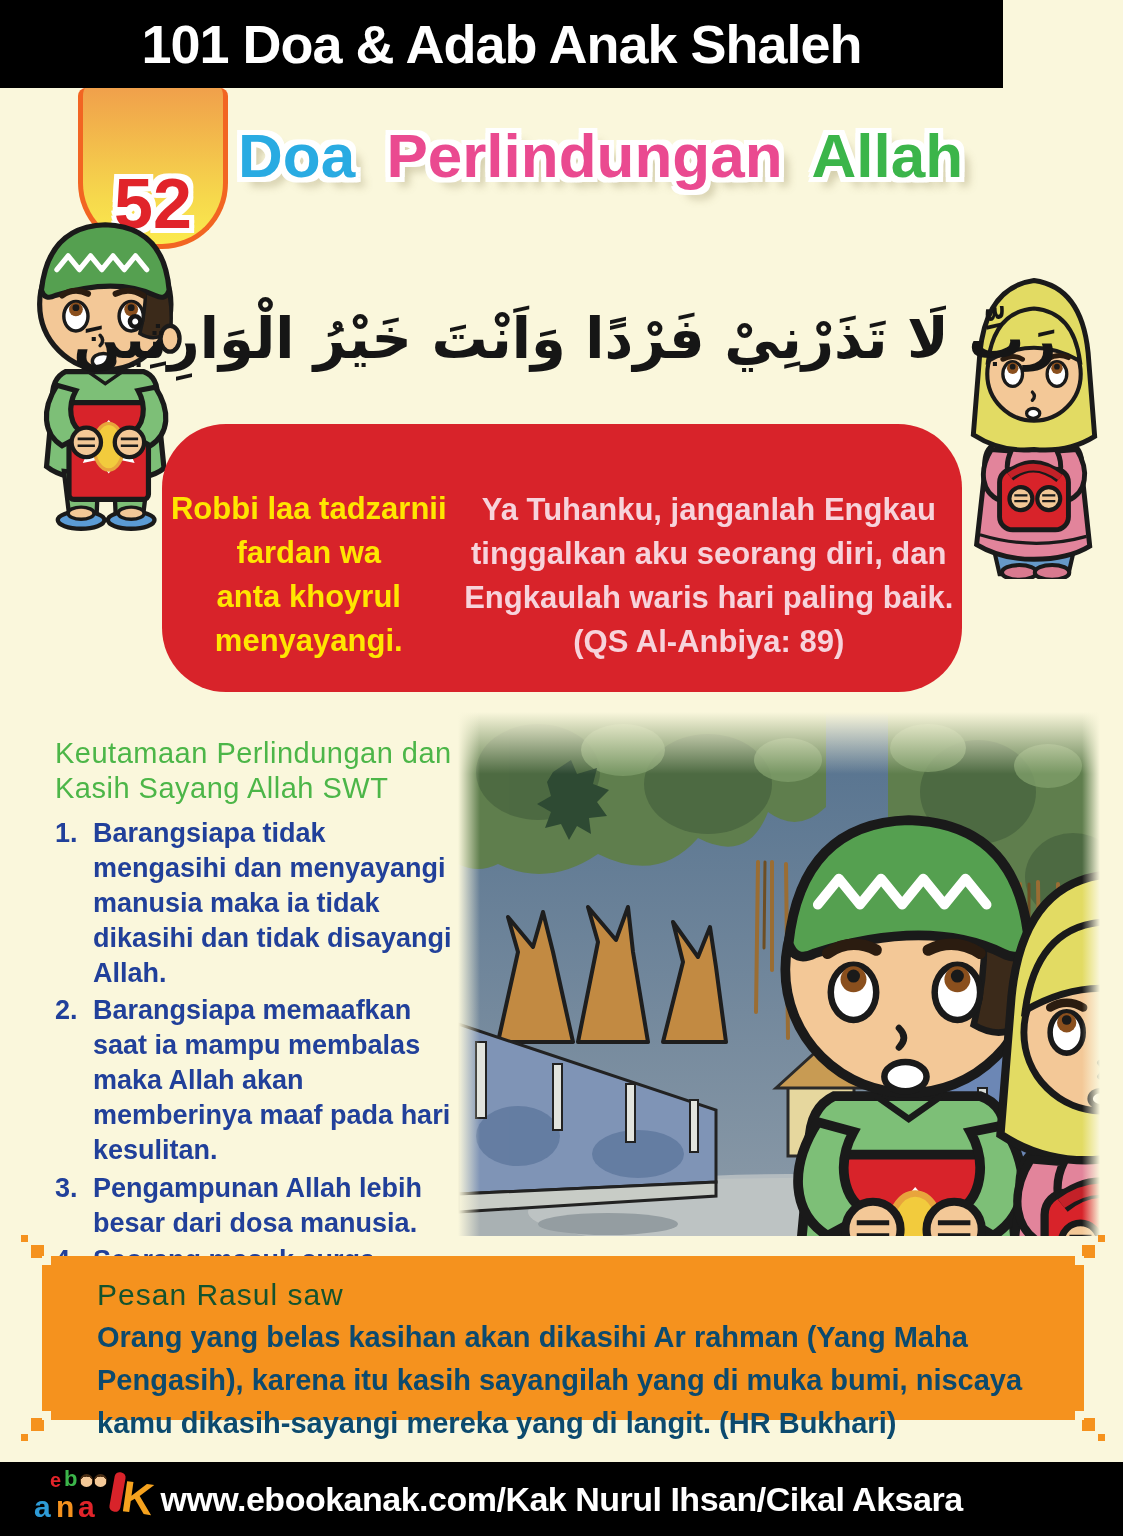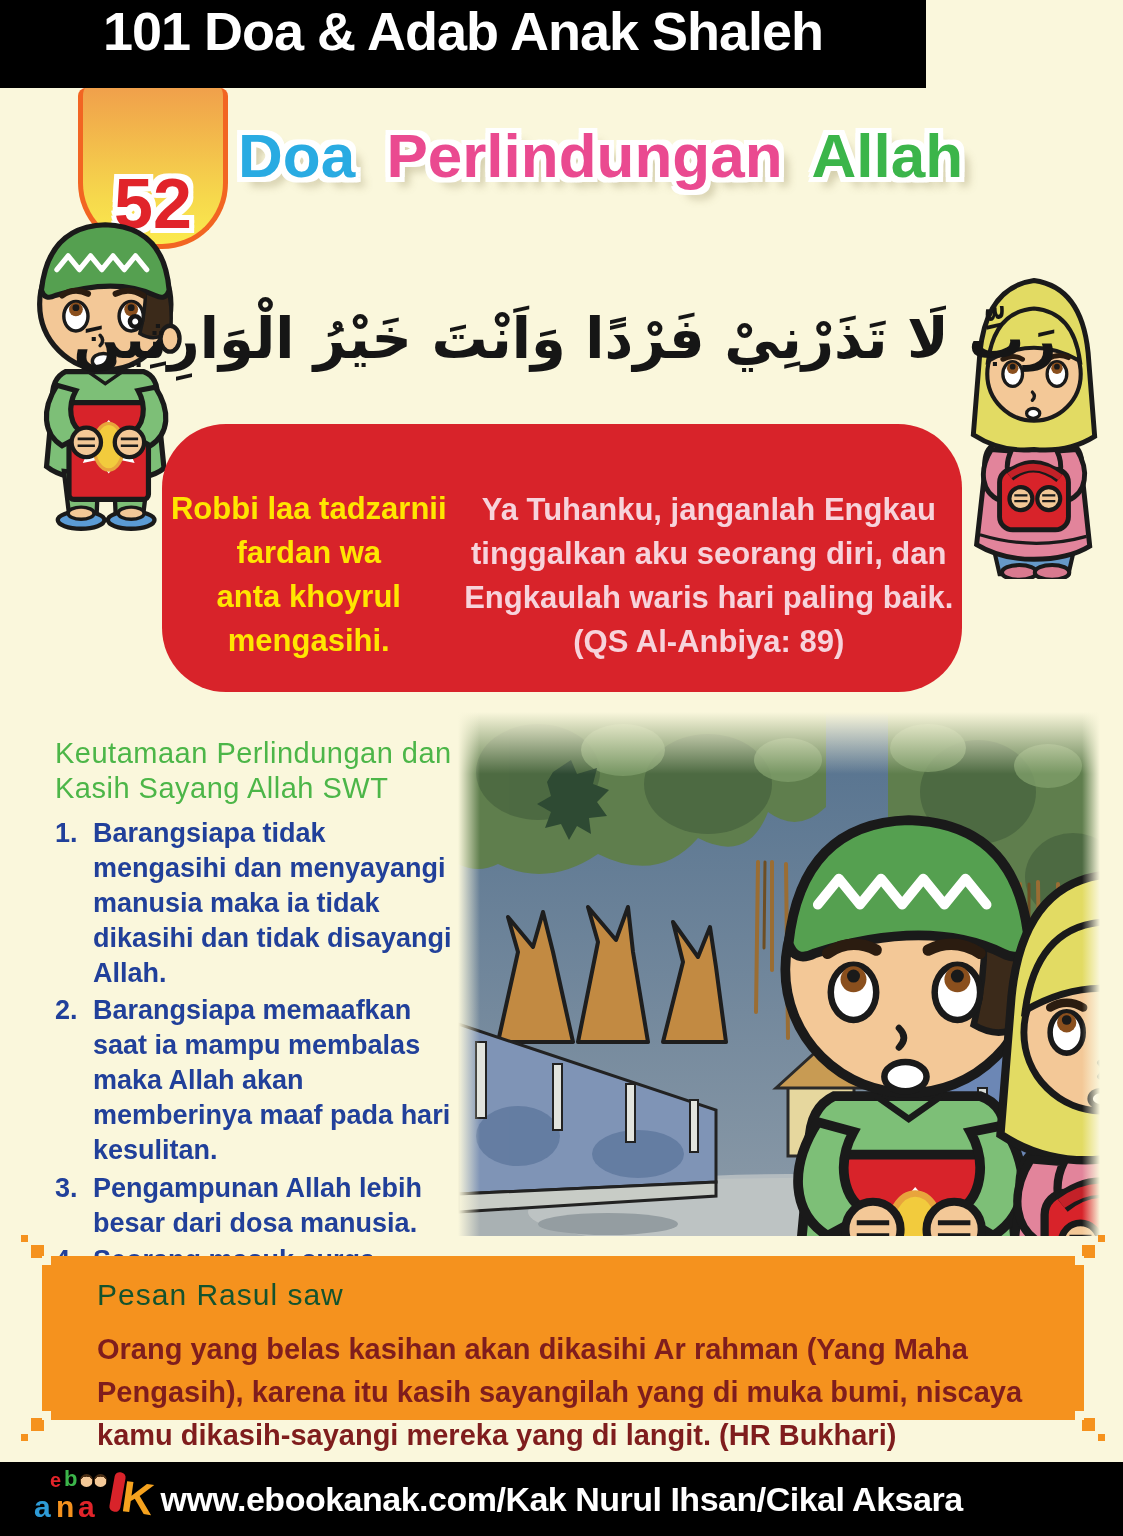--- a/index.html
+++ b/index.html
@@ -5,22 +5,22 @@
   html,body{margin:0;padding:0;}
   .page{
     position:relative;
     width:1123px;height:1536px;
     background:#FAF7DC;
     overflow:hidden;
     font-family:"Liberation Sans", sans-serif;
   }
   
   .header{
-    position:absolute;left:0;top:0;width:926px;height:88px;
-    background:#000;display:flex;justify-content:center;
+    position:absolute;left:0;top:0;width:1003px;height:88px;
+    background:#000;display:flex;align-items:center;justify-content:center;
   }
   .header .htitle{
     color:#fff;font-size:54px;font-weight:bold;letter-spacing:-1px;
   }
   
   .badge{
     position:absolute;left:78px;top:88px;width:140px;height:156px;
     background:linear-gradient(180deg,#F0A04B 0%,#F6D84C 70%,#FBEA4E 100%);
     border:5px solid #F26522;border-top:none;
     border-radius:8px 8px 66px 66px;
@@ -94,22 +94,22 @@
   .corner.bl{left:-11px;bottom:-11px;box-shadow:-13px 13px 0 -3px #F5921E;}
   .corner.br{right:-11px;bottom:-11px;box-shadow:13px 13px 0 -3px #F5921E;}
   .notch{position:absolute;width:9px;height:9px;background:#FAF7DC;}
   .notch.tl{left:0;top:0;} .notch.tr{right:0;top:0;}
   .notch.bl{left:0;bottom:0;} .notch.br{right:0;bottom:0;}
   .message-box .mh{
     position:absolute;left:55px;top:22px;
     color:#14532d;font-size:30px;letter-spacing:1px;
   }
   .message-box .mb{
-    position:absolute;left:55px;top:72px;width:950px;
-    color:#7f1d1d;font-size:29px;font-weight:bold;line-height:1.48;
+    position:absolute;left:55px;top:60px;width:950px;
+    color:#0c4a6e;font-size:29px;font-weight:bold;line-height:1.48;
   }
   
   .footer{
     position:absolute;left:0;top:1462px;width:1123px;height:74px;background:#000;
   }
   .footer .furl{
     position:absolute;left:0;right:0;top:50%;transform:translateY(-50%);
     text-align:center;color:#fff;font-size:34px;font-weight:bold;letter-spacing:-.5px;
   }
   .logo{position:absolute;left:34px;top:8px;width:130px;height:60px;}
@@ -216,21 +216,21 @@
   </svg>
   <svg class="corner-girl" viewBox="0 0 200 372">
     <use href="#kid-girl"></use>
   </svg>
 
   <div class="arabic">رَبِّ لَا تَذَرْنِيْ فَرْدًا وَاَنْتَ خَيْرُ الْوَارِثِيْنَ</div>
 
   <div class="prayer-box">
     <div class="translit">
       <div>Robbi laa tadzarnii fardan wa</div>
-      <div>anta khoyrul mengasihi.</div>
+      <div>anta khoyrul menyayangi.</div>
     </div>
     <div class="translation">
       <div>Ya Tuhanku, janganlah Engkau tinggalkan aku seorang diri, dan Engkaulah waris hari paling baik.</div>
       <div>(QS Al-Anbiya: 89)</div>
     </div>
   </div>
 
   <div class="benefits">
     <div class="bh">
       <div>Keutamaan Perlindungan dan</div>

